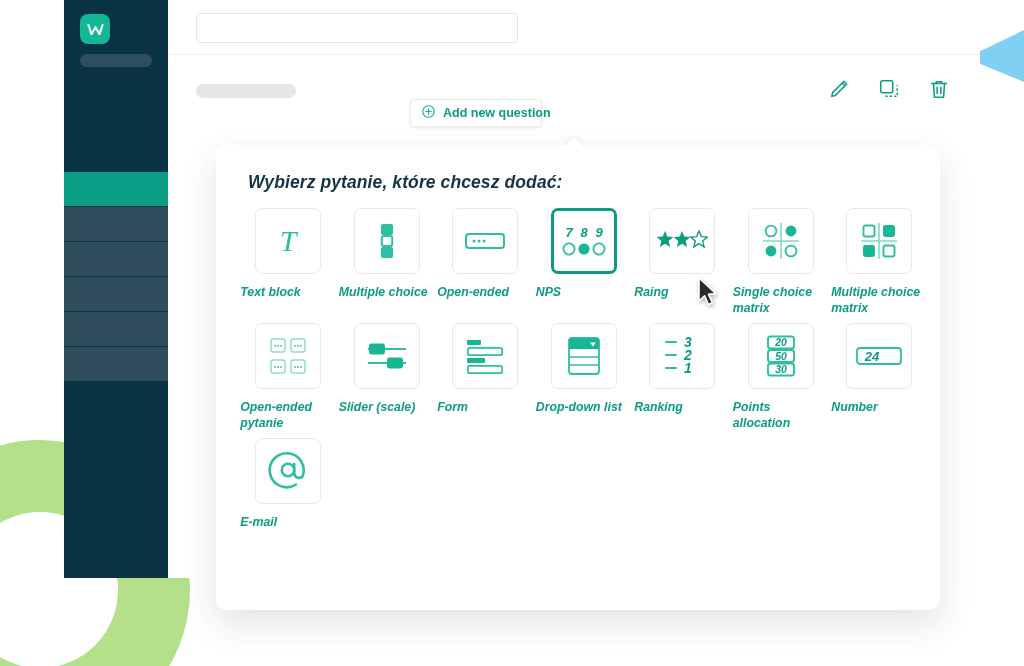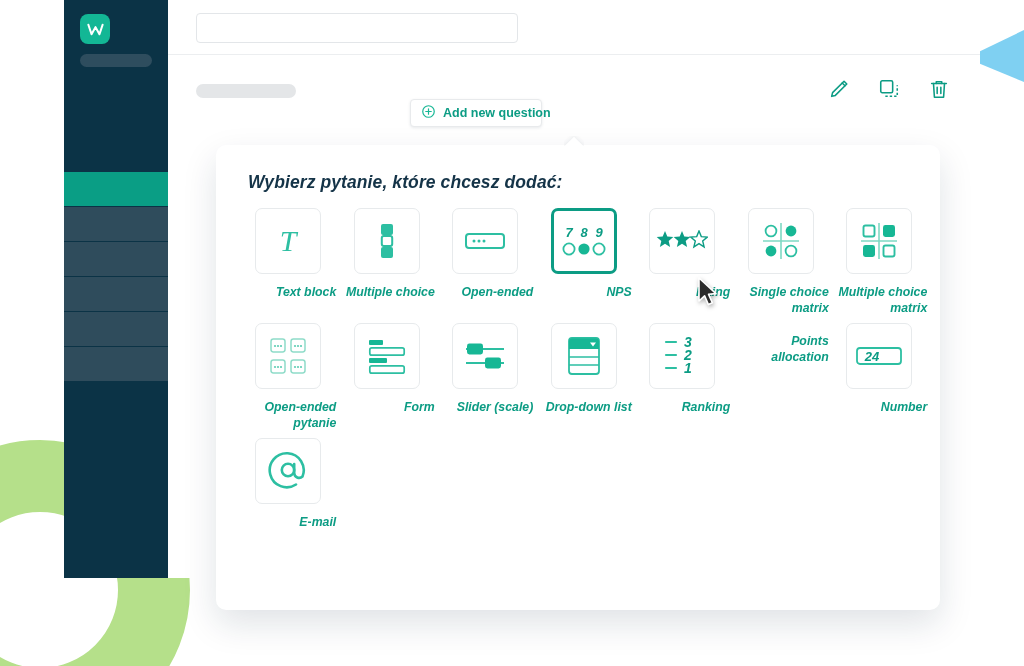--- a/index.html
+++ b/index.html
@@ -95,21 +95,21 @@
   }
   .cell{width:98.5px;display:flex;flex-direction:column;align-items:center;
         margin-bottom:1px;}
   .tile{
     width:66px;height:66px;border:1px solid #e7eaec;border-radius:7px;
     background:#fff;display:flex;align-items:center;justify-content:center;
     box-sizing:border-box;position:relative;
   }
   .cell.selected .tile{border:3px solid #0c9c84;}
   .cap{
-    margin-top:10px;text-align:right;color:#0c9c84;
+    margin-top:10px;text-align:left;color:#0c9c84;
     font-size:12.3px;font-weight:bold;line-height:1.32;width:96px;
     height:38px;
   }
   .tile svg{display:block;}
 
   
   .cursor{position:absolute;left:697px;top:277px;z-index:9;}
   .cursor svg{display:block;filter:drop-shadow(1px 2px 2px rgba(0,0,0,.3));}
 </style>
 </head>
@@ -296,40 +296,40 @@
               <circle cx="31" cy="32" r="1.1"></circle>
               <circle cx="34" cy="32" r="1.1"></circle>
           </g>
         </svg>
       </div>
       <div class="cap">Open-ended pytanie</div>
     </div>
 
     <div class="cell">
       <div class="tile">
+        <svg width="46" height="34" viewBox="0 0 46 34">
+          <path d="M4 10 H42" stroke="#2dbfa2" stroke-width="1.8"></path>
+          <rect x="5" y="4.5" width="16" height="11" rx="2.4" fill="#17b795"></rect>
+          <path d="M4 24 H42" stroke="#2dbfa2" stroke-width="1.8"></path>
+          <rect x="23" y="18.5" width="16" height="11" rx="2.4" fill="#17b795"></rect>
+        </svg>
+      </div>
+      <div class="cap">Slider (scale)</div>
+    </div>
+
+    <div class="cell">
+      <div class="tile">
         <svg width="44" height="40" viewBox="0 0 44 40">
           <rect x="4" y="4" width="14" height="5" rx="1" fill="#17b795"></rect>
           <rect x="4.8" y="11.8" width="34.4" height="7.4" rx="2" fill="none" stroke="#2dbfa2" stroke-width="1.7"></rect>
           <rect x="4" y="22" width="18" height="5" rx="1" fill="#17b795"></rect>
           <rect x="4.8" y="29.8" width="34.4" height="7.4" rx="2" fill="none" stroke="#2dbfa2" stroke-width="1.7"></rect>
         </svg>
       </div>
       <div class="cap">Form</div>
-    </div>
-
-    <div class="cell">
-      <div class="tile">
-        <svg width="46" height="34" viewBox="0 0 46 34">
-          <path d="M4 10 H42" stroke="#2dbfa2" stroke-width="1.8"></path>
-          <rect x="5" y="4.5" width="16" height="11" rx="2.4" fill="#17b795"></rect>
-          <path d="M4 24 H42" stroke="#2dbfa2" stroke-width="1.8"></path>
-          <rect x="23" y="18.5" width="16" height="11" rx="2.4" fill="#17b795"></rect>
-        </svg>
-      </div>
-      <div class="cap">Slider (scale)</div>
     </div>
 
     <div class="cell">
       <div class="tile">
         <svg width="40" height="42" viewBox="0 0 40 42">
           <rect x="5" y="3" width="30" height="36" rx="3" fill="none" stroke="#2dbfa2" stroke-width="1.8"></rect>
           <path d="M5 6.5 a3 3 0 0 1 3-3 h24 a3 3 0 0 1 3 3 V14 H5 Z" fill="#17b795"></path>
           <path d="M26 7.5 L32 7.5 L29 11.5 Z" fill="#fff"></path>
           <path d="M5 22 H35 M5 30 H35" stroke="#2dbfa2" stroke-width="1.7"></path>
         </svg>
@@ -348,20 +348,30 @@
           </g>
           <text x="28" y="11" font-family="Liberation Sans, sans-serif" font-size="14" font-weight="bold" fill="#0c9c84" text-anchor="middle">3</text>
           <text x="28" y="24" font-family="Liberation Sans, sans-serif" font-size="14" font-weight="bold" fill="#0c9c84" text-anchor="middle">2</text>
           <text x="28" y="37" font-family="Liberation Sans, sans-serif" font-size="14" font-weight="bold" fill="#0c9c84" text-anchor="middle">1</text>
         </svg>
       </div>
       <div class="cap">Ranking</div>
     </div>
 
     <div class="cell">
+      <div class="tile">
+        <svg width="44" height="44" viewBox="0 0 44 44">
+          <rect x="9" y="2.5" width="26" height="12" rx="2.6" fill="none" stroke="#2dbfa2" stroke-width="1.9"></rect>
+          <rect x="9" y="16" width="26" height="12" rx="2.6" fill="none" stroke="#2dbfa2" stroke-width="1.9"></rect>
+          <rect x="9" y="29.5" width="26" height="12" rx="2.6" fill="none" stroke="#2dbfa2" stroke-width="1.9"></rect>
+          <text x="22" y="12.2" font-family="Liberation Sans, sans-serif" font-size="10.5" font-weight="bold" fill="#0c9c84" text-anchor="middle">20</text>
+          <text x="22" y="25.7" font-family="Liberation Sans, sans-serif" font-size="10.5" font-weight="bold" fill="#0c9c84" text-anchor="middle">50</text>
+          <text x="22" y="39.2" font-family="Liberation Sans, sans-serif" font-size="10.5" font-weight="bold" fill="#0c9c84" text-anchor="middle">30</text>
+        </svg>
+      </div>
       <div class="cap">Points allocation</div>
     </div>
 
 
     <div class="cell">
       <div class="tile">
         <svg width="48" height="26" viewBox="0 0 48 26">
           <rect x="2" y="5" width="44" height="16" rx="3" fill="none" stroke="#2dbfa2" stroke-width="1.8"></rect>
           <text x="17" y="18" font-family="Liberation Sans, sans-serif" font-size="13" font-weight="bold" fill="#0c9c84" text-anchor="middle">24</text>
         </svg>

